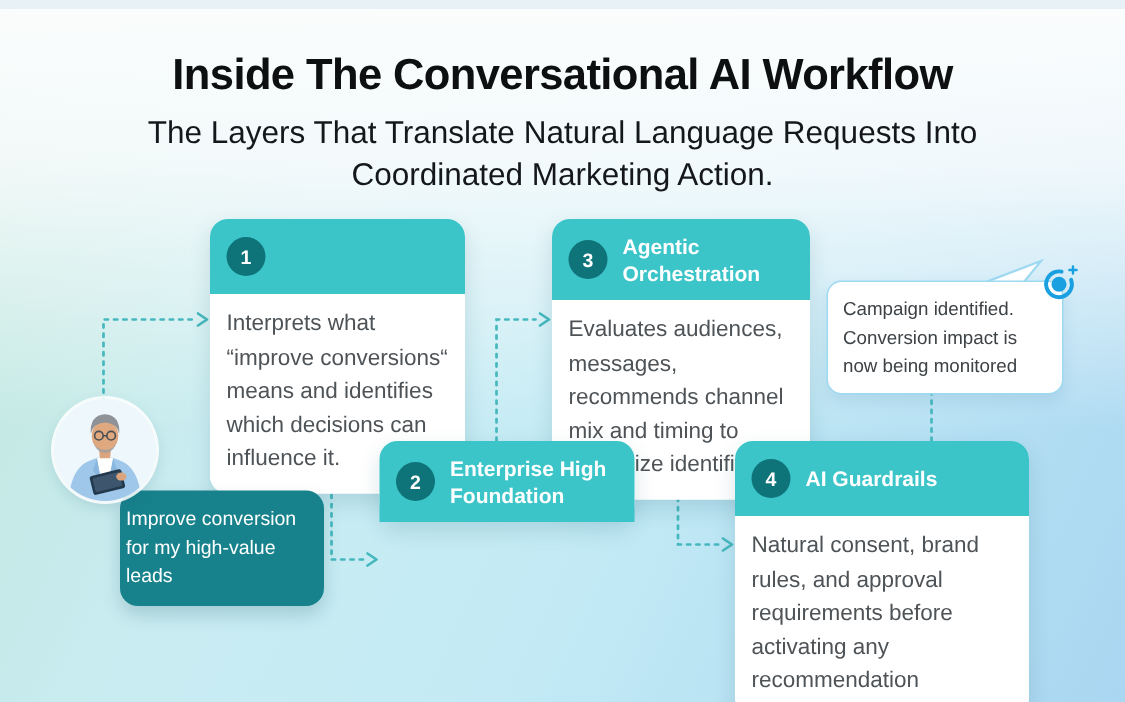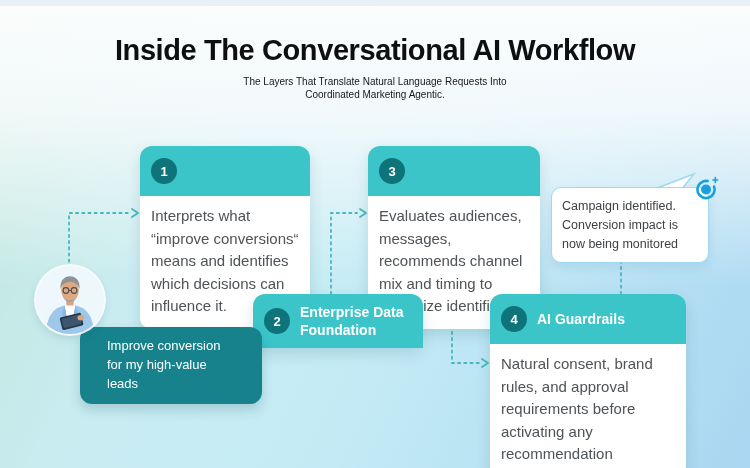--- a/index.html
+++ b/index.html
@@ -18,21 +18,21 @@
   }
   .page-title{
     position:absolute;top:28px;left:0;width:100%;
     text-align:center;
     font-size:29px;font-weight:800;color:#0d0f10;
     letter-spacing:-.4px;
   }
   .page-subtitle{
     position:absolute;top:69px;left:0;width:100%;
     text-align:center;
-    font-size:10px;color:#15181a;line-height:1.32;font-weight:400;
+    font-size:21px;color:#15181a;line-height:1.32;font-weight:400;
   }
   .page-subtitle span{display:block;}
 
   
   .overlay{position:absolute;left:0;top:0;z-index:1;pointer-events:none;}
 
   
   .card{
     position:absolute;z-index:2;
     border-radius:12px;
@@ -73,21 +73,21 @@
     background:#f0f8fb;
     box-shadow:0 0 0 2px rgba(255,255,255,.85), 0 4px 10px rgba(30,90,110,.18);
   }
   .avatar svg{display:block;width:100%;height:100%;}
 
   
   .bubble{
     position:absolute;left:80px;top:321px;width:128px;z-index:3;
     background:#17828c;color:#ffffff;
     border-radius:12px;
-    padding:10px 27px;
+    padding:10px 4px;
     font-size:13px;line-height:1.45;
     box-shadow:0 6px 12px rgba(16,80,95,.2);
   }
 
   
   .result-card{
     position:absolute;left:551px;top:181px;width:136px;z-index:2;
     background:#ffffff;
     border:1.5px solid #9ed9f2;
     border-radius:10px;
@@ -100,21 +100,21 @@
   }
 </style>
 </head>
 <body>
 
 <div class="stage">
 
   <div class="page-title">Inside The Conversational AI Workflow</div>
   <div class="page-subtitle">
     <span>The Layers That Translate Natural Language Requests Into</span>
-    <span>Coordinated Marketing Agentic.</span>
+    <span>Coordinated Marketing Action.</span>
   </div>
 
   <svg class="overlay" width="750" height="468" viewBox="0 0 750 468">
     <g stroke="#45b8be" stroke-width="1.8" fill="none" stroke-linecap="round" stroke-dasharray="2.2 4">
       <path d="M69 262 L69 207 L130 207"></path>
       <path d="M221 268 L221 367 L243 367"></path>
       <path d="M331 288 L331 207 L357 207"></path>
       <path d="M452 270 L452 357 L480 357"></path>
       <path d="M621 288 L621 252"></path>
     </g>
@@ -132,28 +132,29 @@
   <div class="card c1">
     <div class="card-header">
       <div class="badge">1</div>
     </div>
     <div class="card-body">Interprets what “improve conversions“ means and identifies which decisions can influence it.</div>
   </div>
 
   <div class="card c3">
     <div class="card-header">
       <div class="badge">3</div>
+      <div class="card-title">Agentic Orchestration</div>
     </div>
     <div class="card-body">Evaluates audiences, messages, recommends channel mix and timing to maximize identified</div>
   </div>
 
   <div class="card c2">
     <div class="card-header">
       <div class="badge">2</div>
-      <div class="card-title">Enterprise Data Foundation</div>
+      <div class="card-title">Enterprise High Foundation</div>
     </div>
   </div>
 
   <div class="card c4">
     <div class="card-header">
       <div class="badge">4</div>
       <div class="card-title">AI Guardrails</div>
     </div>
     <div class="card-body">Natural consent, brand rules, and approval requirements before activating any recommendation</div>
   </div>

